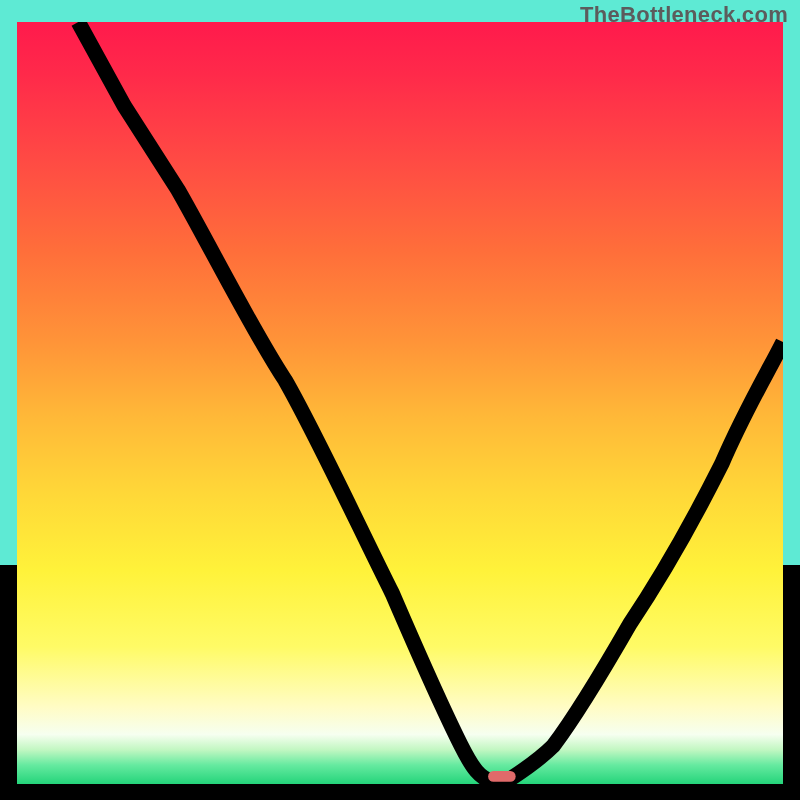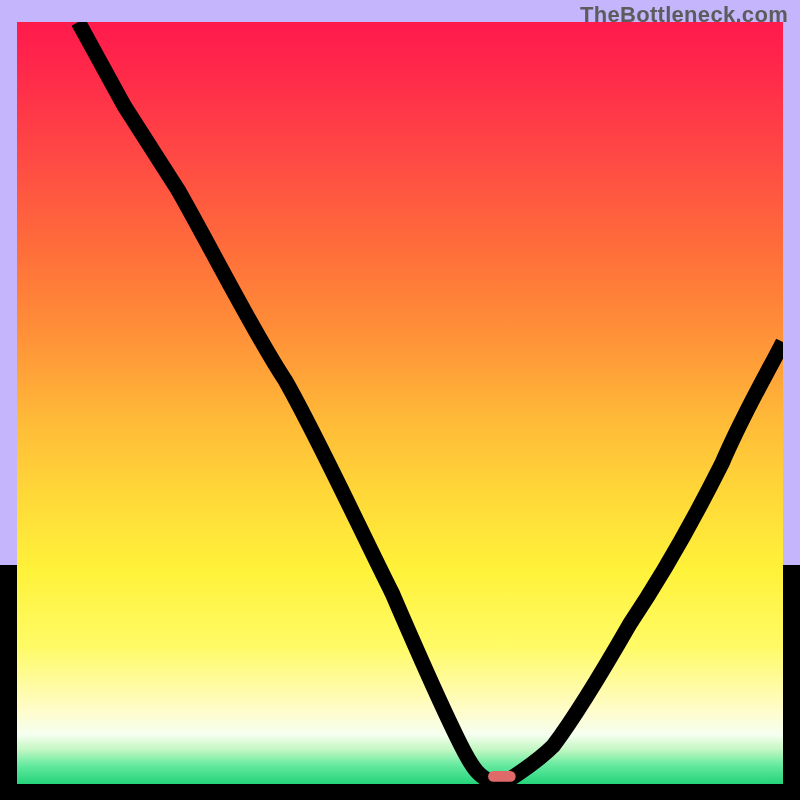--- a/index.html
+++ b/index.html
@@ -7,21 +7,21 @@
     padding: 0;
     width: 800px;
     height: 800px;
     background: #000;
     overflow: hidden;
   }
   .frame {
     position: relative;
     width: 800px;
     height: 565px;
-    background: #c4b5fd;
+    background: #5eead4;
   }
   .watermark {
     position: absolute;
     top: 2px;
     right: 12px;
     font-family: Arial, Helvetica, sans-serif;
     font-size: 22px;
     font-weight: 600;
     color: #5c5c5c;
     letter-spacing: 0.3px;

